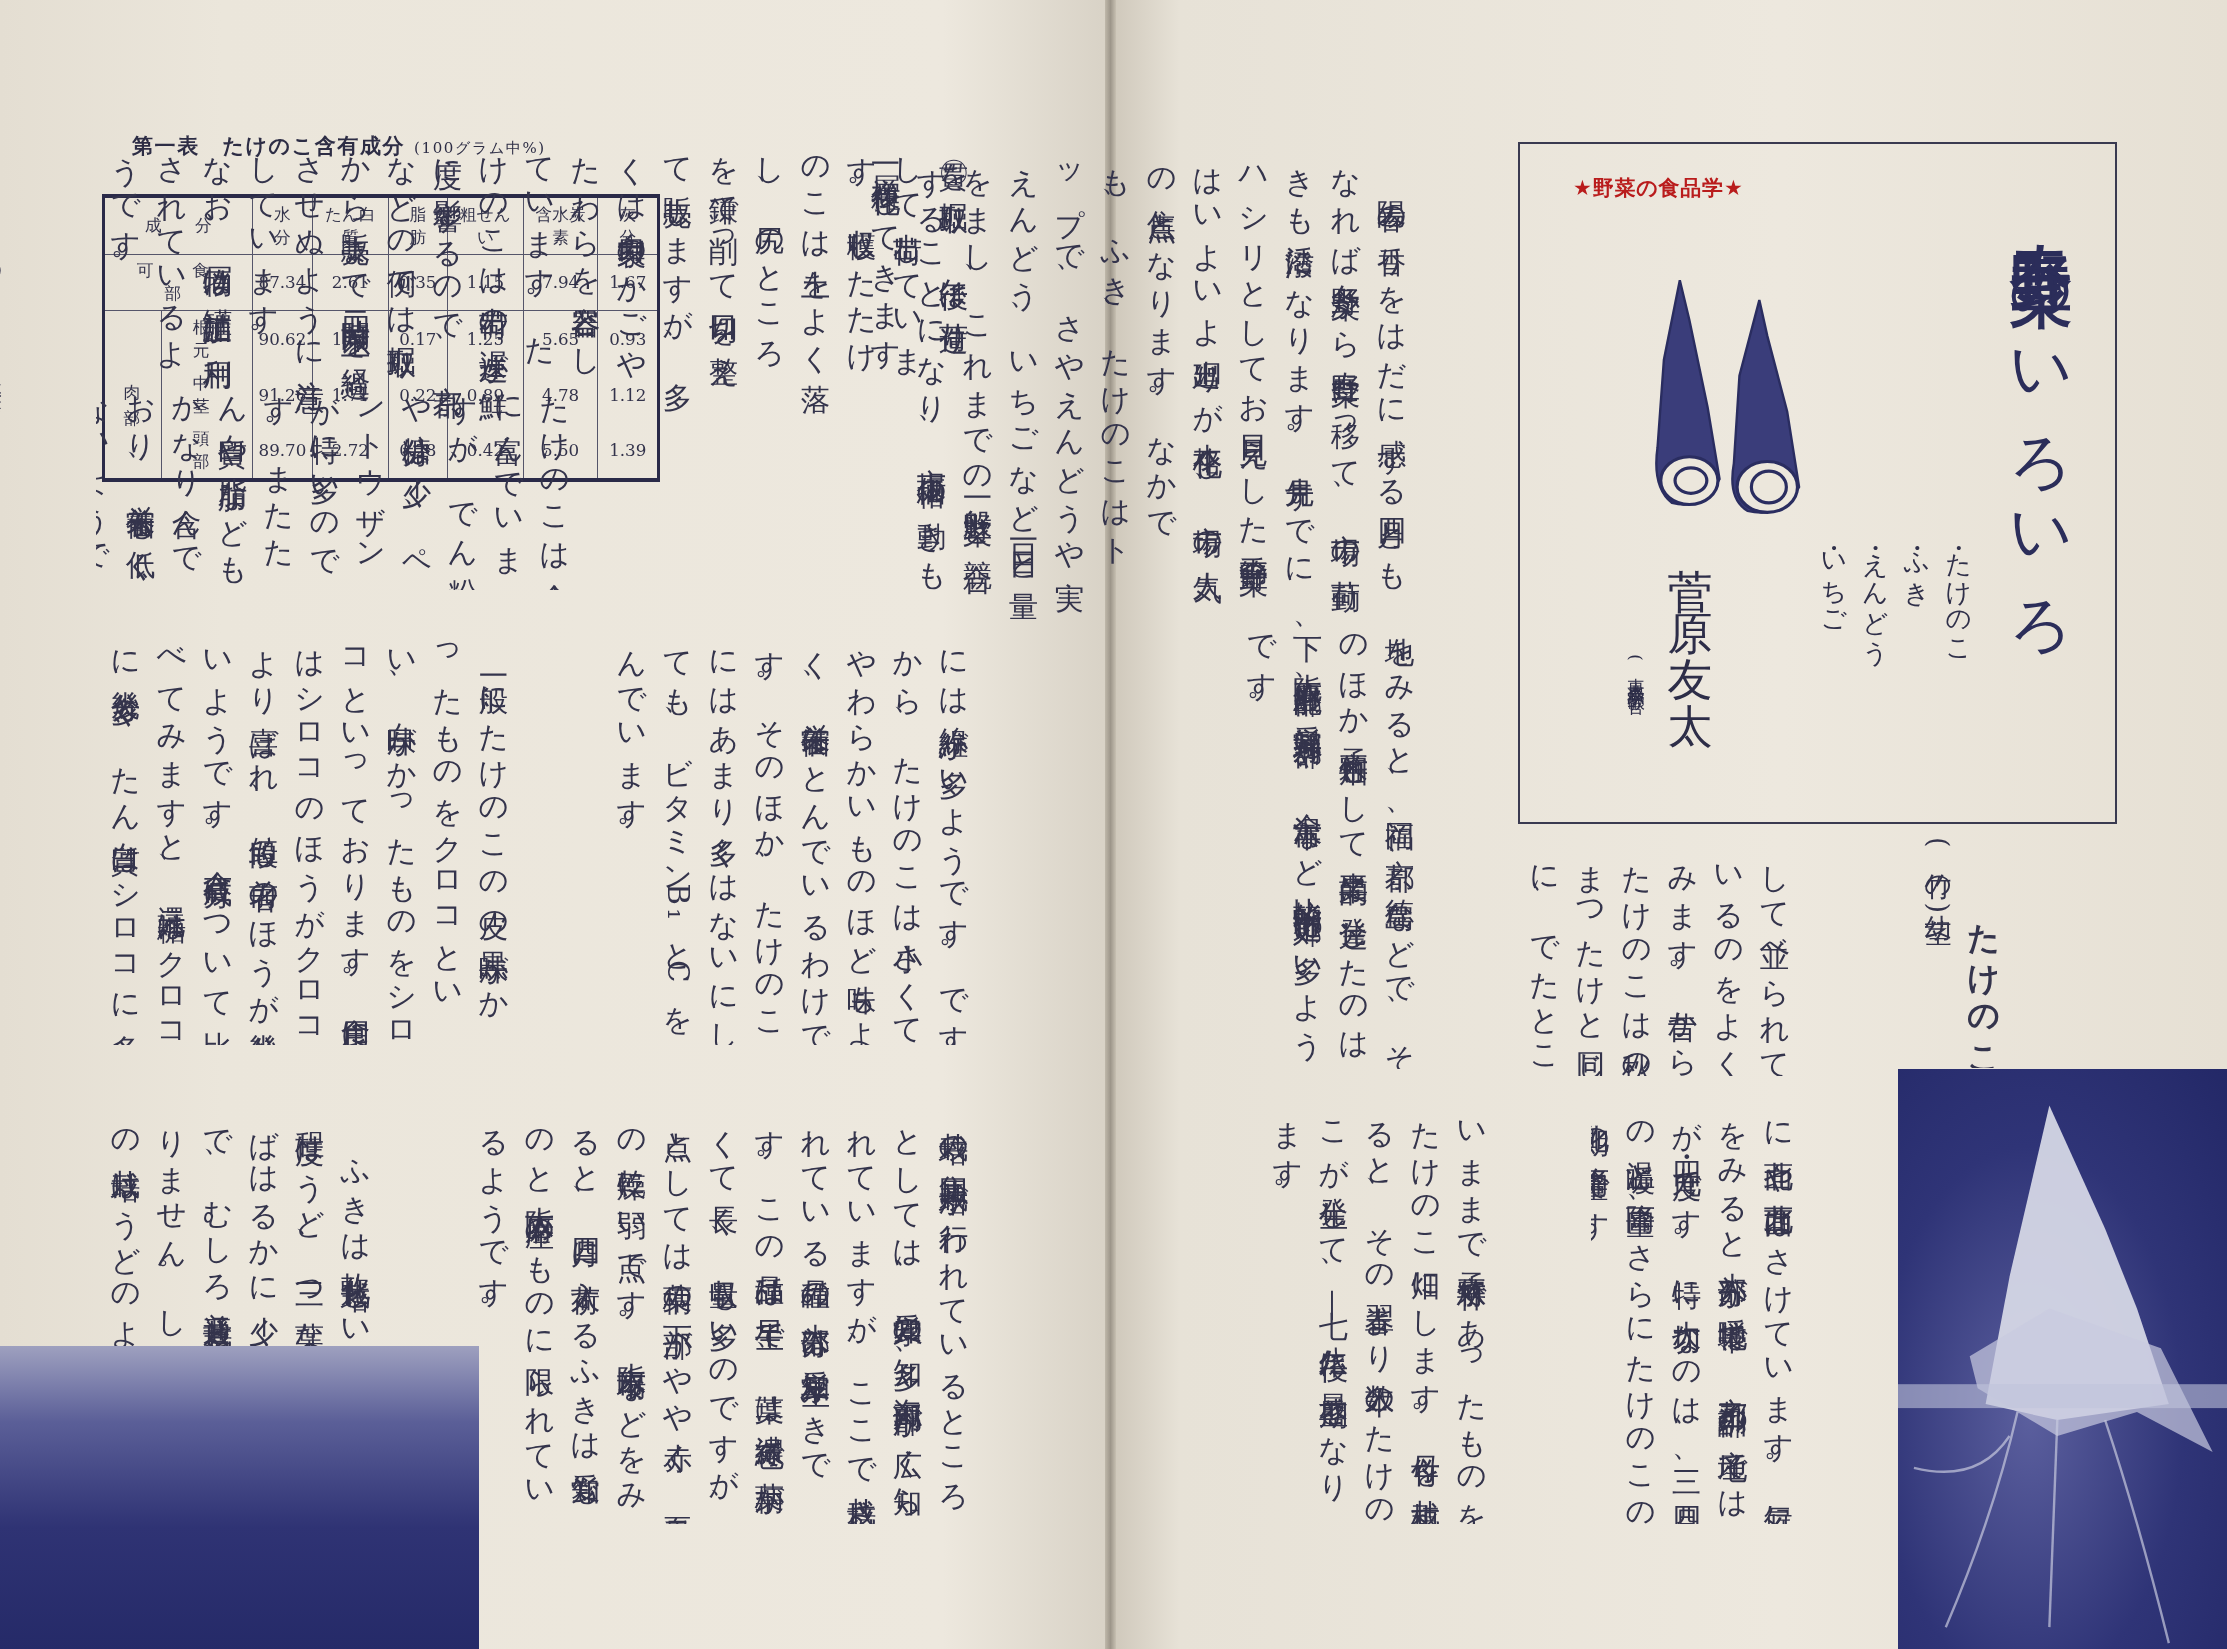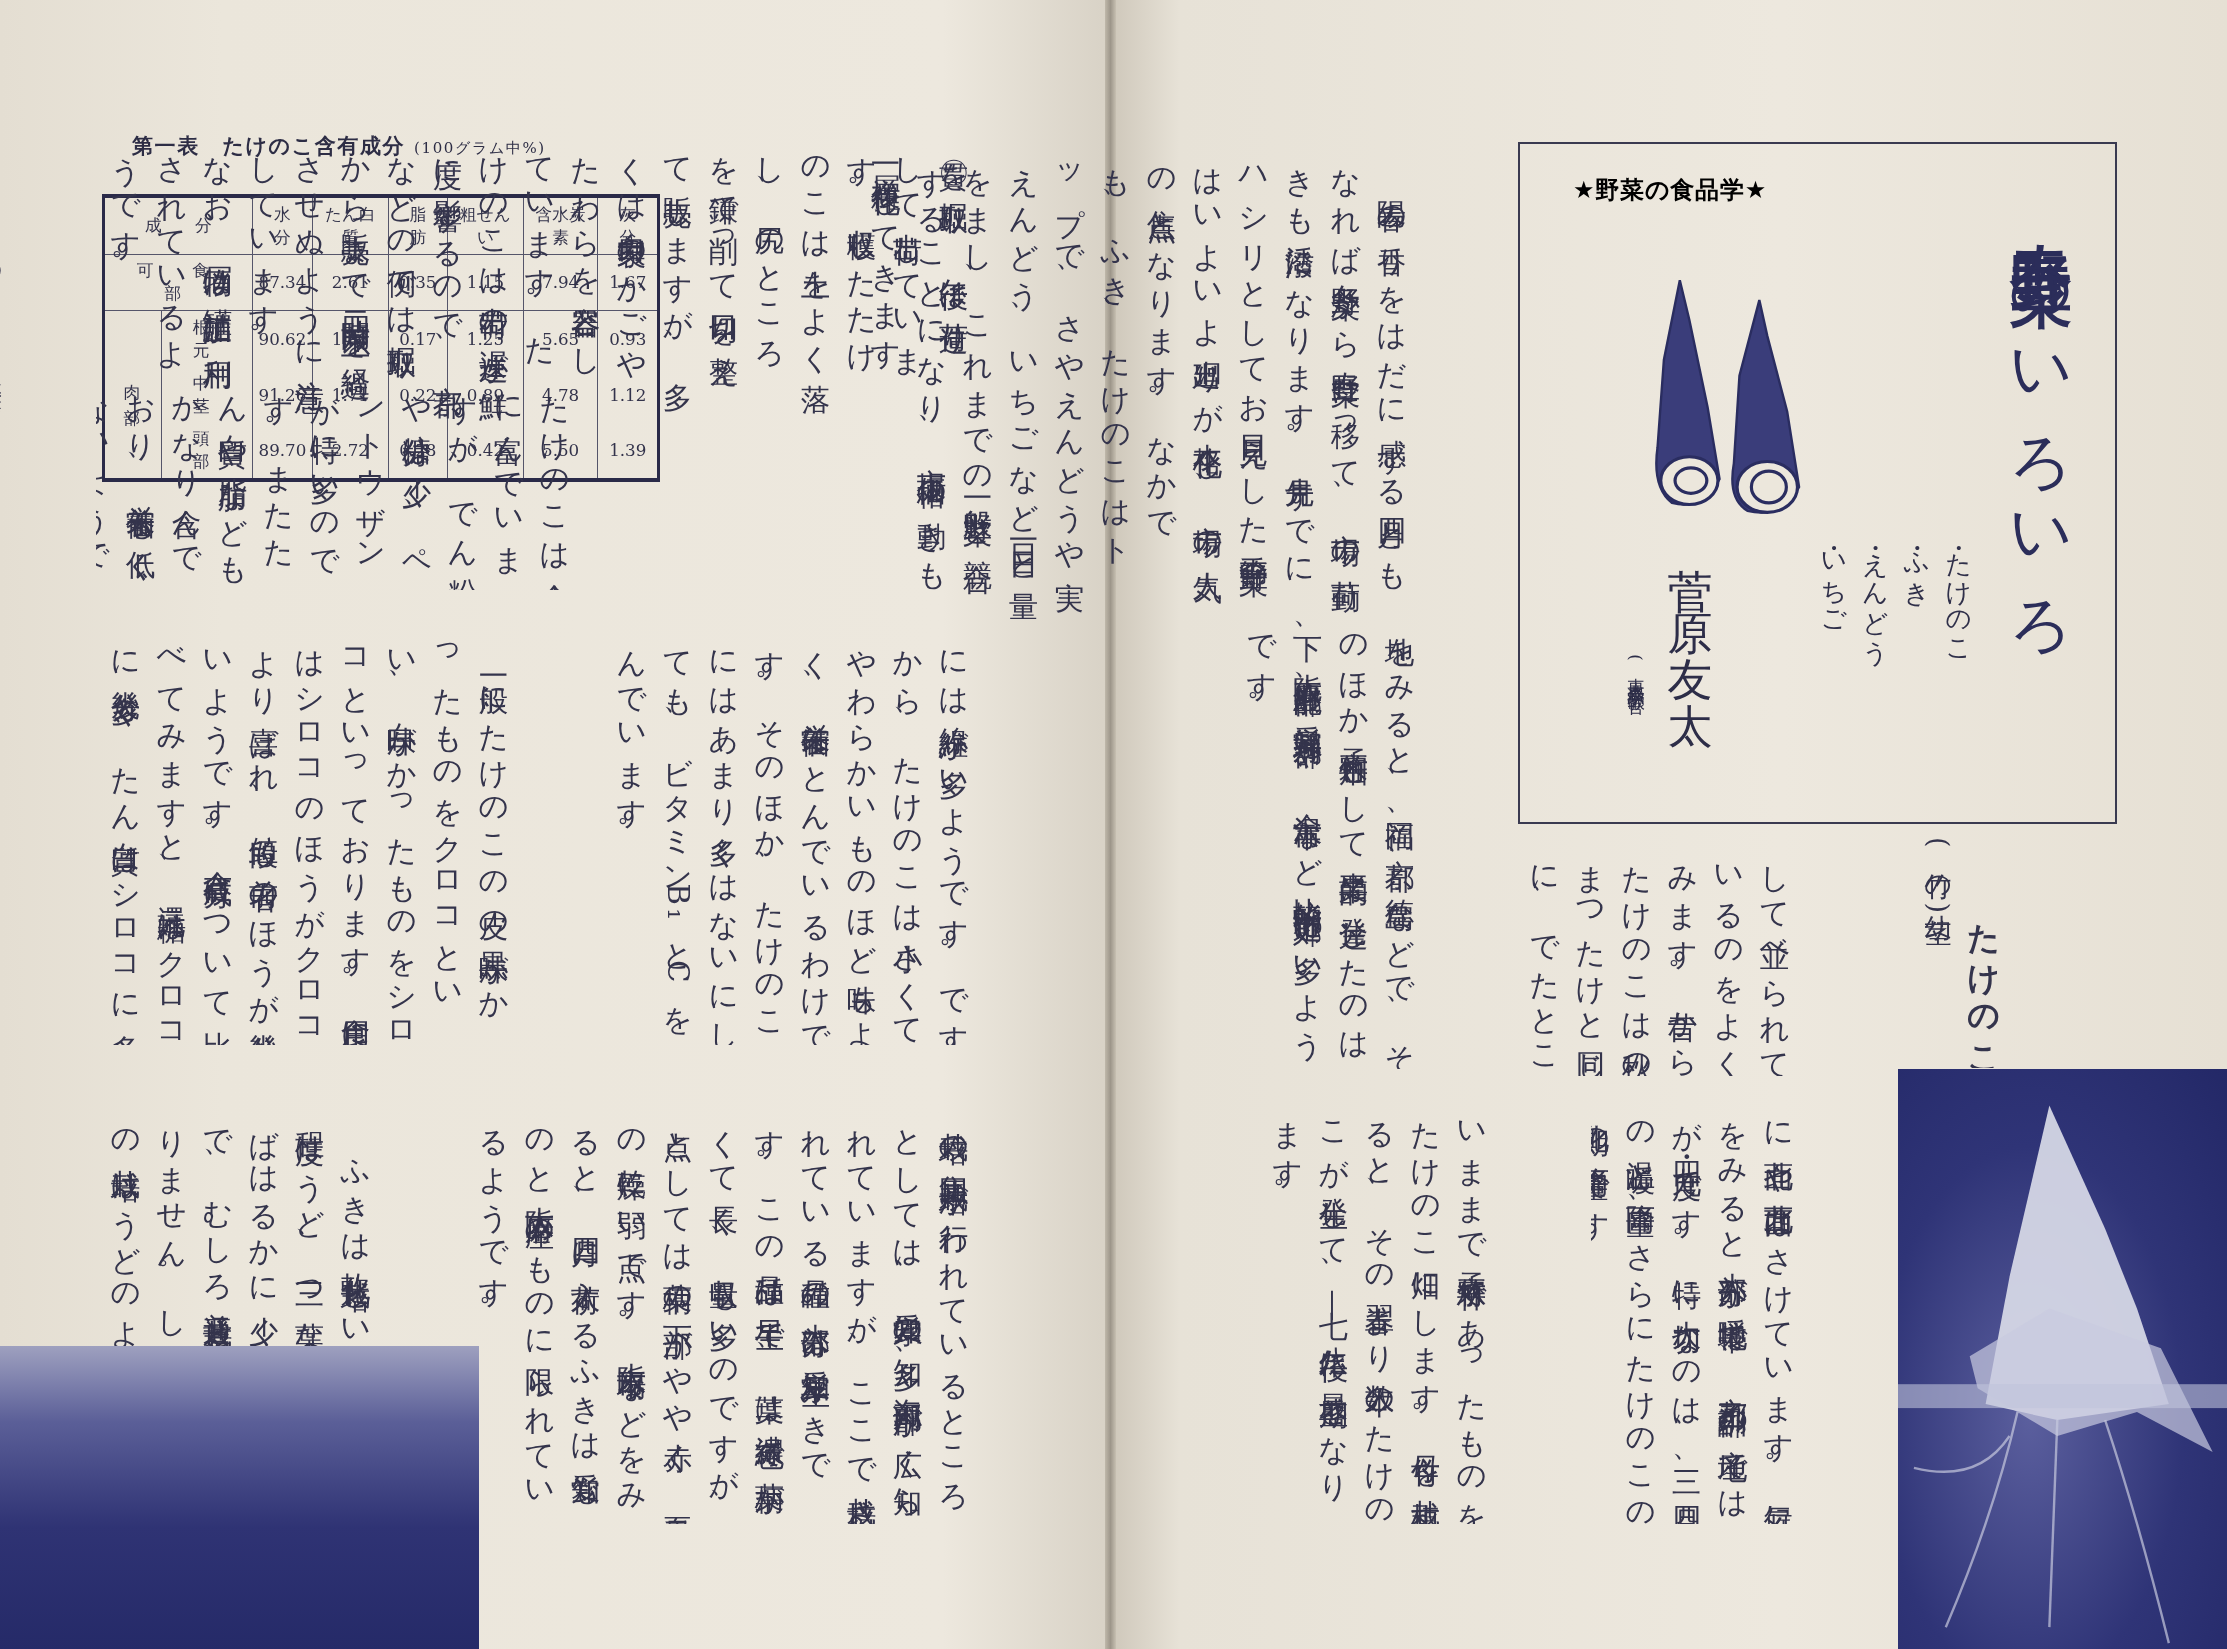--- a/index.html
+++ b/index.html
@@ -16,21 +16,21 @@
   #table-caption{position:absolute;left:132px;top:132px;font-size:21px;font-weight:bold;color:#2d2d45;letter-spacing:1.6px;}
   #table-caption .unit{font-size:15px;font-weight:normal;}
   #composition-table{position:absolute;left:102px;top:169px;width:558px;border-collapse:collapse;font-size:16.7px;color:#33334b;border-top:4px solid #2a2a48;border-bottom:4px solid #2a2a48;border-left:3.2px solid #2a2a48;border-right:3.2px solid #2a2a48;margin-top:25px;}
   #composition-table th,#composition-table td{border-left:0.8px solid #55556a;padding:4.8px 4.8px;text-align:center;height:24px;}
   #composition-table th{font-weight:normal;text-align:center;border-bottom:1.6px solid #55556a;height:37px;}
   #composition-table td.lbl{text-align:center;letter-spacing:11px;}
   #composition-table tr.edible td{border-bottom:1.6px solid #55556a;height:41px;}
   #composition-table td.grp{width:27px;text-align:center;writing-mode:vertical-rl;letter-spacing:24px;}
   
   #title-box{position:absolute;left:1518px;top:142px;width:595px;height:678px;border:2.4px solid #3a3a50;}
-  #series-label{position:absolute;left:53px;top:30px;font-size:24px;font-weight:bold;color:#000000;font-family:"DejaVu Sans",sans-serif;letter-spacing:0.8px;}
+  #series-label{position:absolute;left:53px;top:30px;font-size:21px;font-weight:bold;color:#b91c1c;font-family:"DejaVu Sans",sans-serif;letter-spacing:0.8px;}
   #main-title{position:absolute;right:38px;top:51px;writing-mode:vertical-rl;font-size:62px;font-weight:bold;color:#2b2d5a;letter-spacing:11px;line-height:72px;}
   #main-title .kana{font-weight:normal;}
   #topics{position:absolute;right:136px;top:391px;writing-mode:vertical-rl;font-size:25.5px;line-height:40px;color:#30304a;}
   #topics div{margin-left:1.6px;}
   #author-name{position:absolute;left:140px;top:389px;writing-mode:vertical-rl;font-size:45px;letter-spacing:45px;color:#2d2d48;}
   #author-affil{position:absolute;left:104px;top:510px;writing-mode:vertical-rl;font-size:17.5px;letter-spacing:3.2px;color:#2d2d48;}
   #illustration{position:absolute;left:128px;top:128px;width:167px;height:255px;}
   
   .photo{position:absolute;background:radial-gradient(ellipse at 40% 60%,#5b5f9e 0%,#2f3477 55%,#232867 100%);}
   #photo-fuki{left:0;top:1346px;width:479px;height:303px;background:linear-gradient(180deg,#9ea0bf 0%,#5b5f98 25%,#2f3374 60%,#252a68 100%);}

